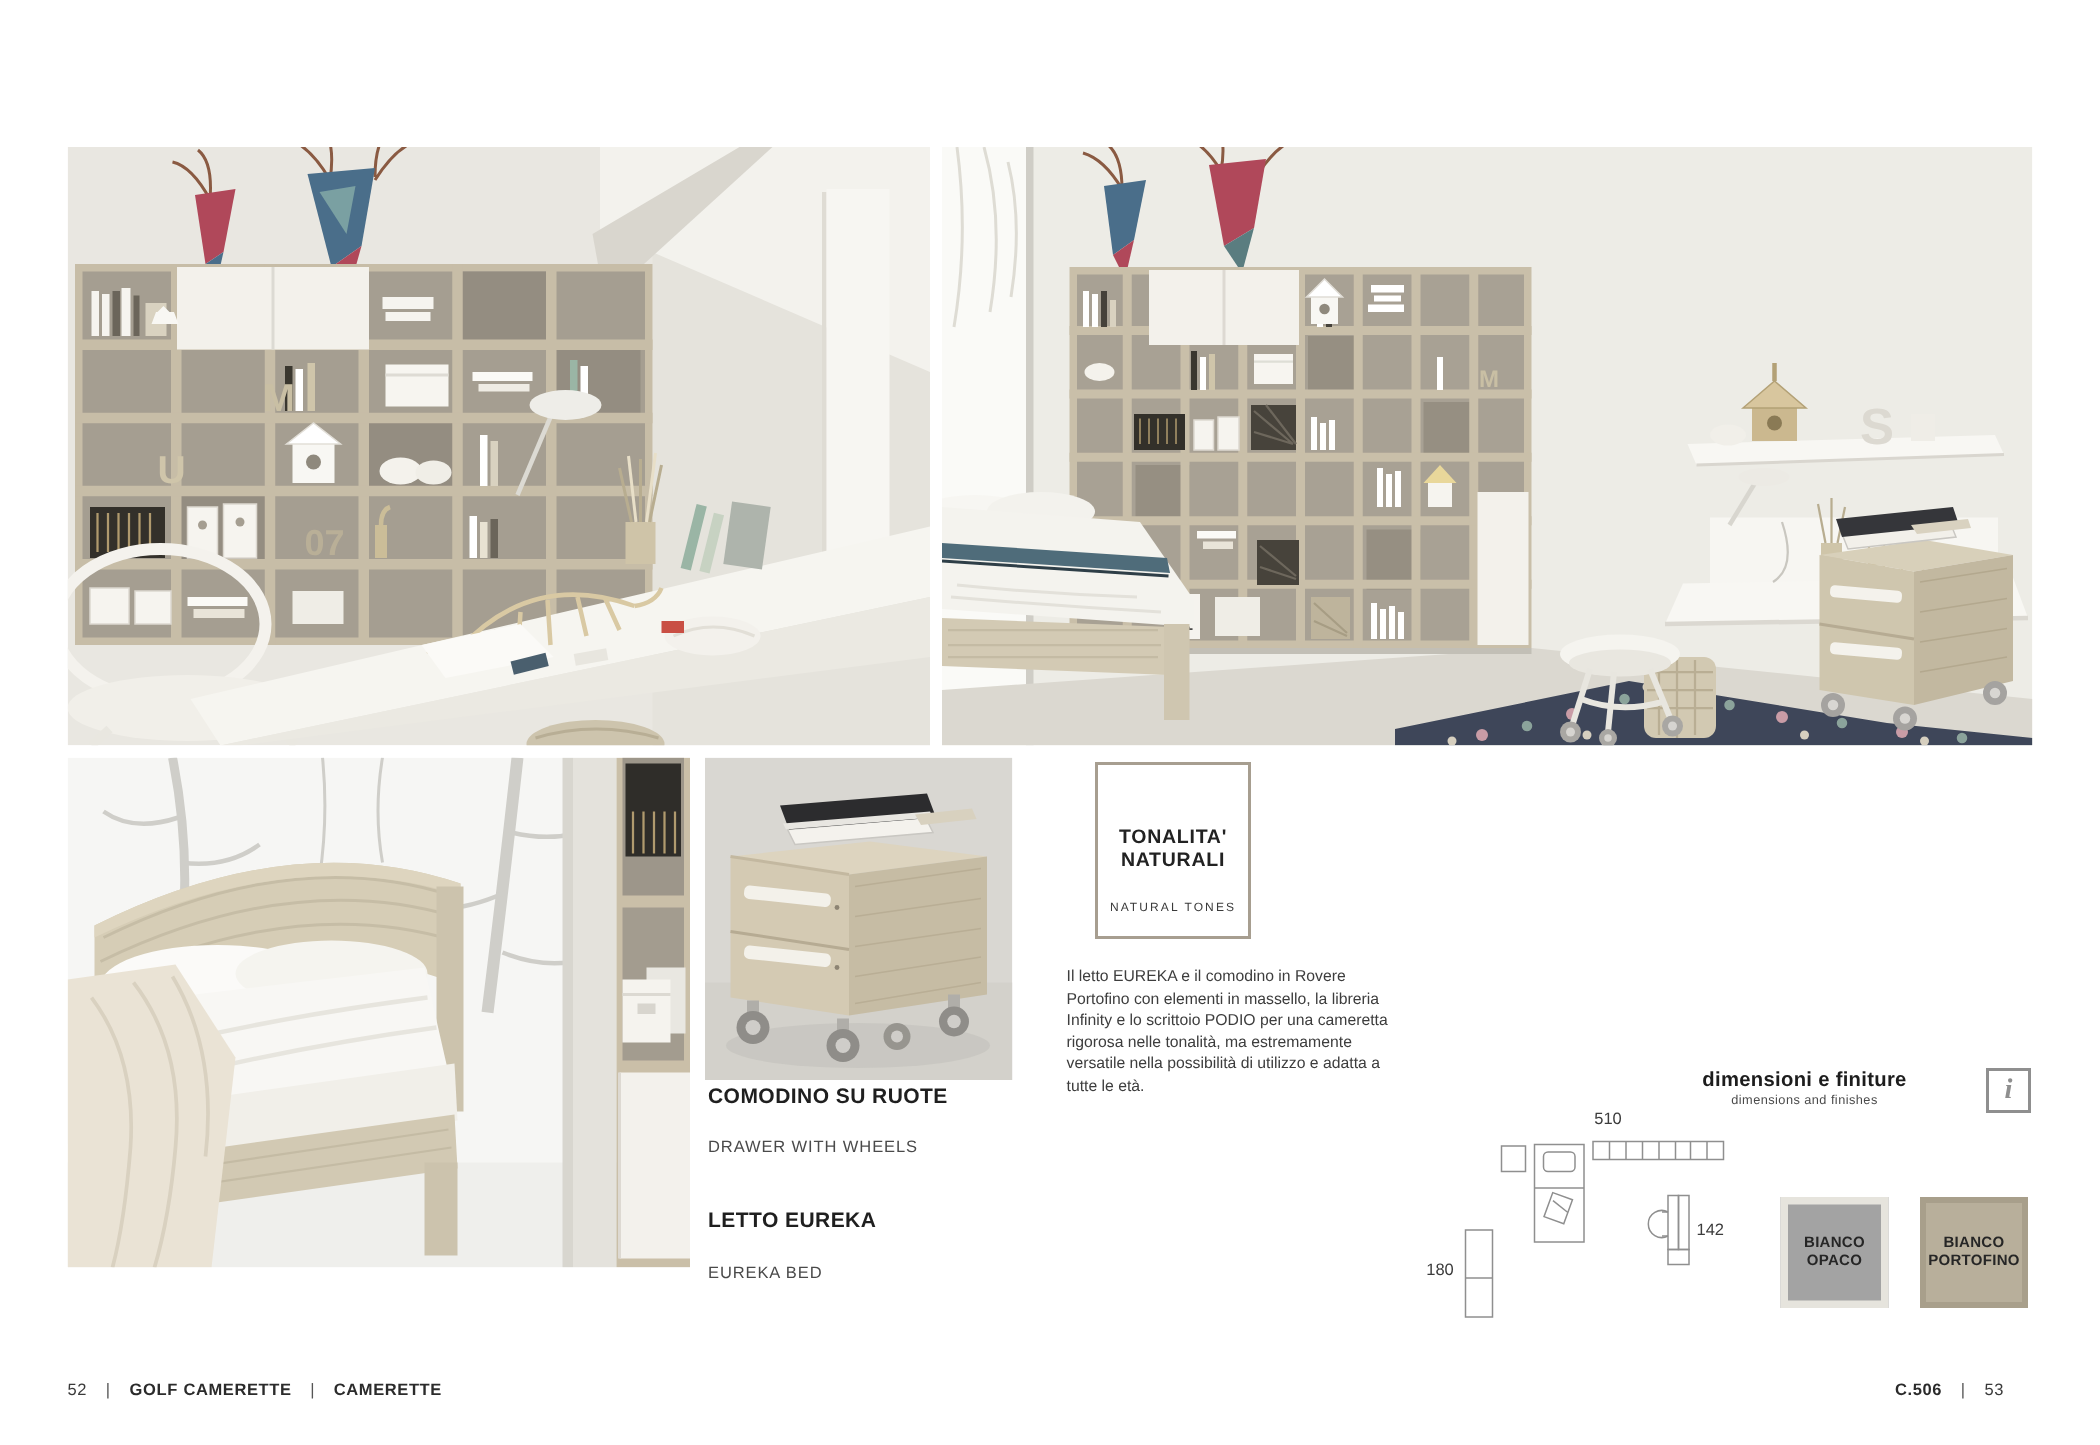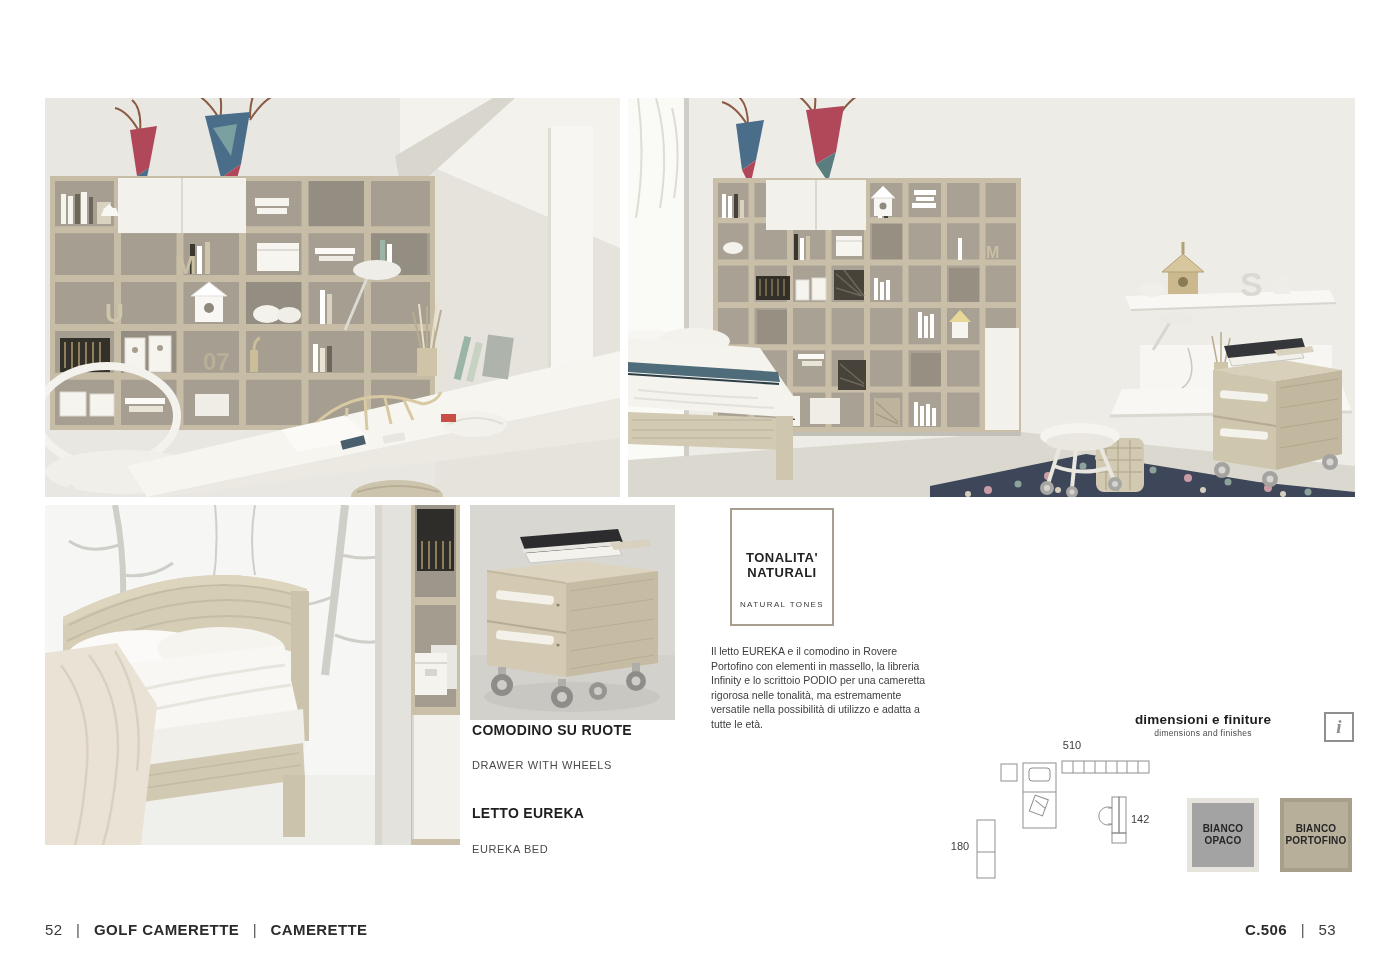--- a/index.html
+++ b/index.html
@@ -34,21 +34,21 @@
   
   .swatch{position:absolute;top:798px;width:72px;height:74px;box-sizing:border-box;
           display:flex;align-items:center;justify-content:center;text-align:center;}
   .swatch .lbl{font-size:10px;font-weight:700;line-height:12px;color:#262626;letter-spacing:.2px;}
   .swatch-bianco{left:1187px;background:#a3a3a3;border:5px solid #e6e4dd;}
   .swatch-rovere{left:1280px;border:4px solid #a89f8b;
      background:repeating-linear-gradient(0deg,#b8af9b 0px,#b8af9b 2px,#ac8f7c00 2px),
                 repeating-linear-gradient(0deg,#b5ac97 0px,#b5ac97 3px,#a99f8a 3px,#a99f8a 4px);}
 
   
-  .footer{position:absolute;top:921px;font-size:15px;color:#2b2b2b;letter-spacing:.4px;}
+  .footer{position:absolute;top:921px;font-size:11px;color:#2b2b2b;letter-spacing:.4px;}
   .footer span{vertical-align:baseline;}
   .f-sep{color:#555;margin:0 9px;}
   .f-brand{font-weight:800;letter-spacing:.5px;}
   .f-word{font-weight:600;}
   .f-code{font-weight:700;}
   .f-page{color:#3a3a3a;}
 </style>
 </head>
 <body>
 

